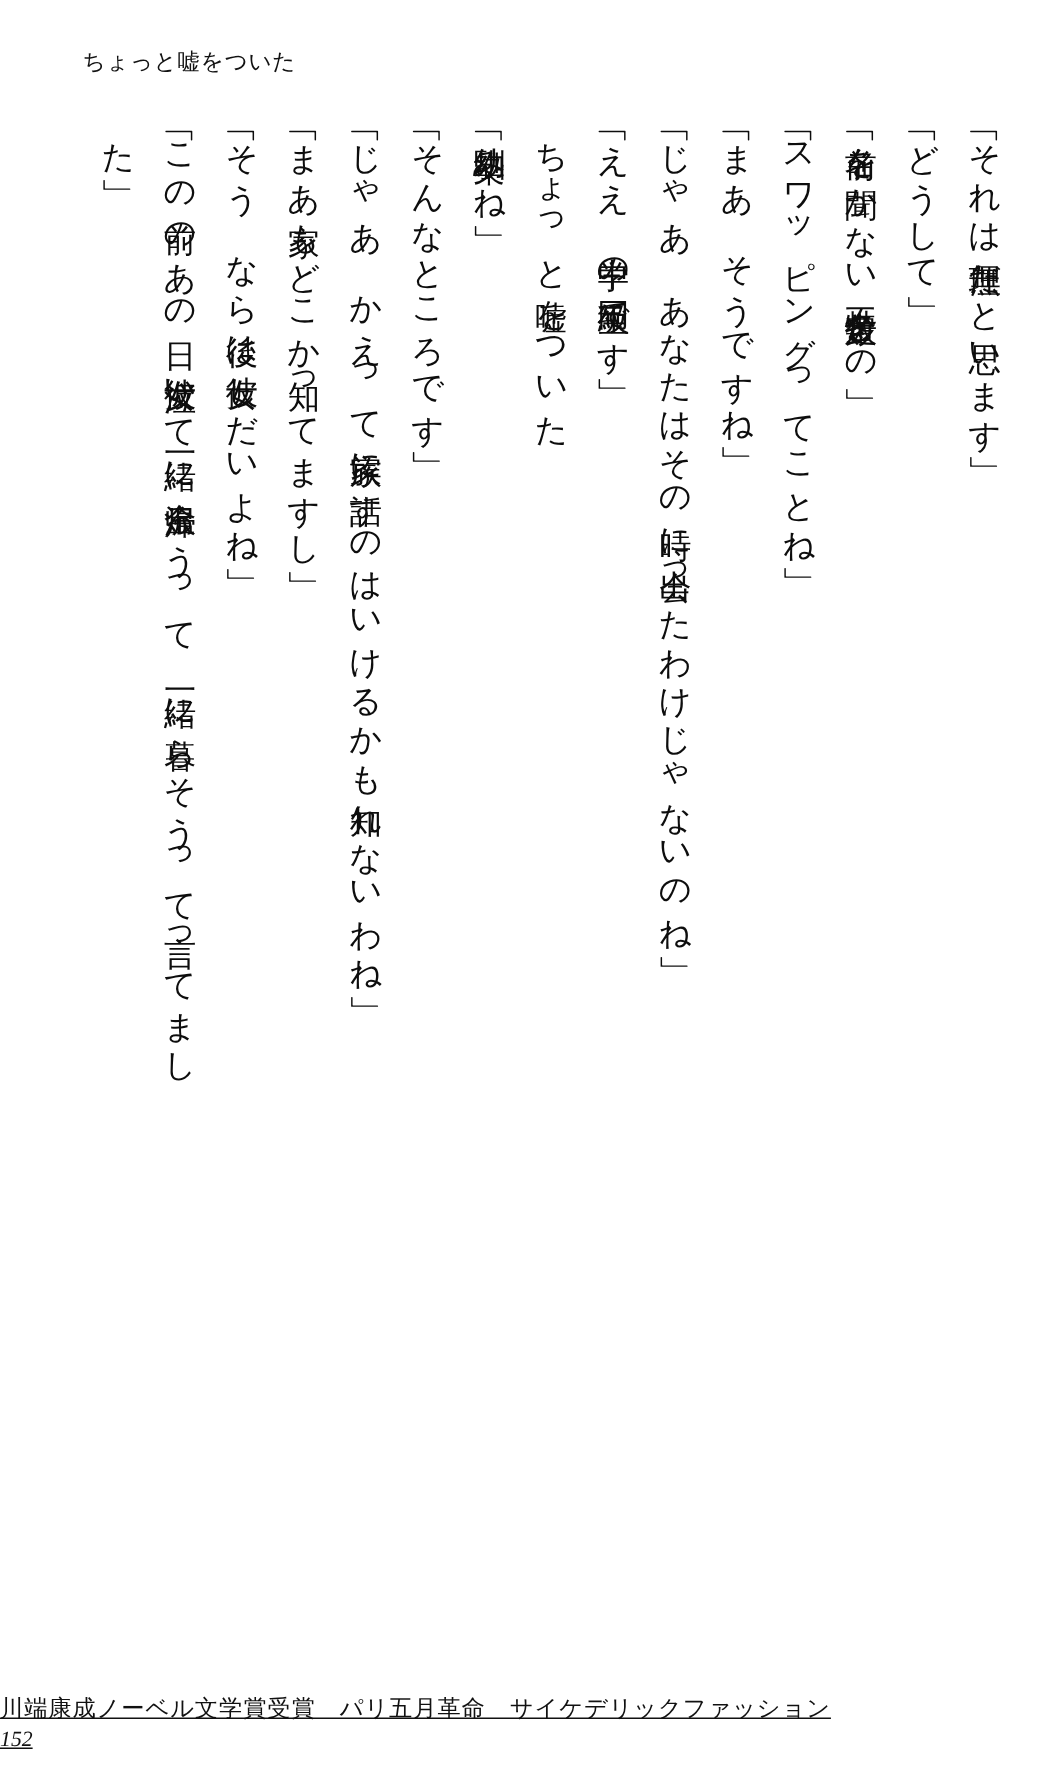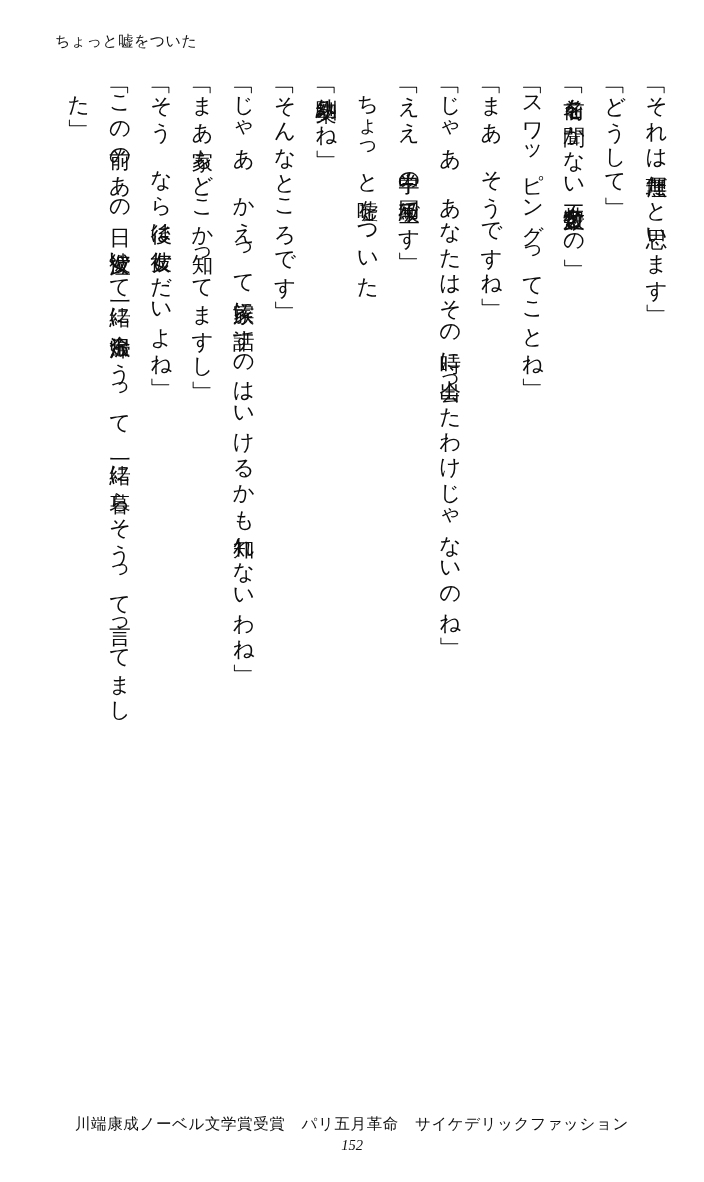--- a/index.html
+++ b/index.html
@@ -54,22 +54,23 @@
     margin: 0;
     padding: 0;
     text-indent: 0;
   }
 
   
   .footer {
     position: absolute;
     left: 0;
     right: 0;
-    bottom: 28px;
-    text-align: center;
+    bottom: 13px;
+    text-align: left;
+    text-decoration: underline;
   }
   .footer-title {
     font-size: 15.5px;
     letter-spacing: 0.6px;
     white-space: nowrap;
     color: #111;
   }
   .footer-page {
     margin-top: 2px;
     font-size: 14.5px;

